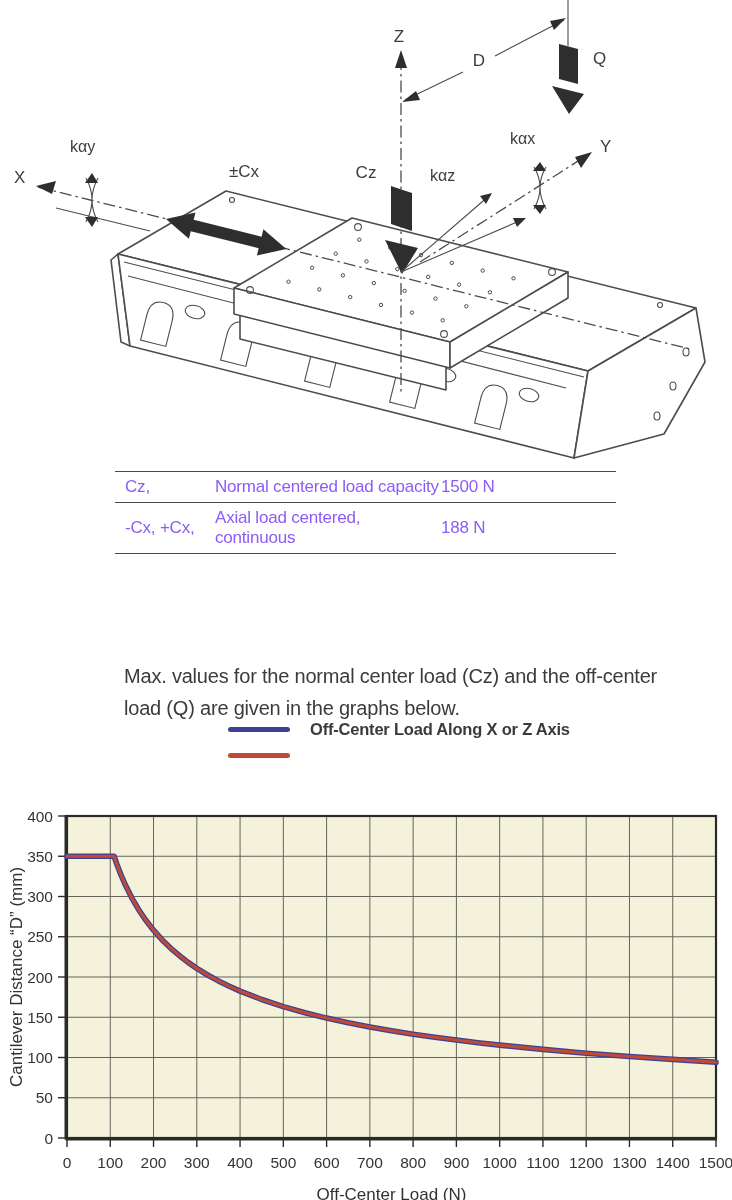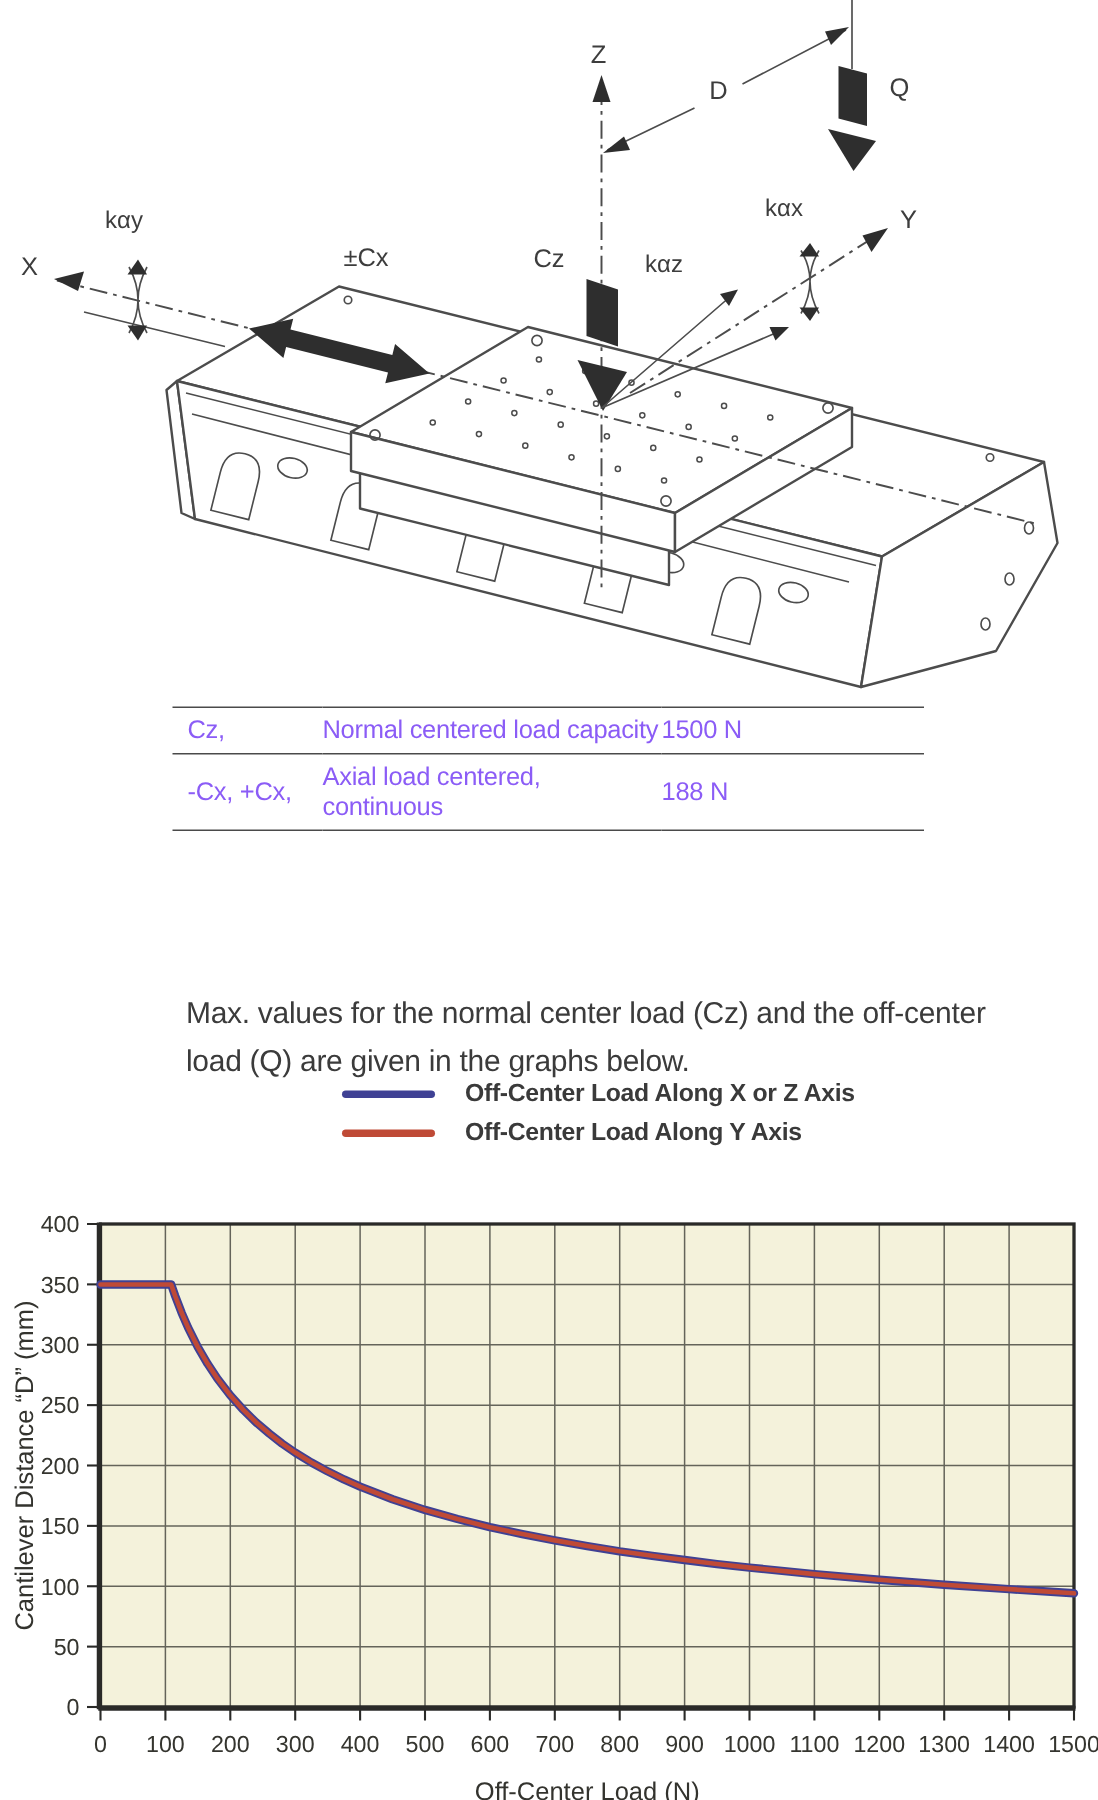--- a/index.html
+++ b/index.html
@@ -195,21 +195,20 @@
 
 <div id="note">Max. values for the normal center load (Cz) and the off-center load (Q) are given in the graphs below.</div>
 
 <div id="legend">
     <div class="legend-row">
       <span class="legend-swatch" style="background: rgb(63, 65, 148);"></span>
       <span class="legend-label">Off-Center Load Along X or Z Axis</span>
     </div>
     <div class="legend-row">
       <span class="legend-swatch" style="background: rgb(191, 74, 54);"></span>
-      <span class="legend-label">Off-Center Load Along Y Axis</span>
     </div>
   </div>
 
 <div id="chart">
   <svg id="chart-svg" viewBox="0 0 732 405" width="732" height="405">
       <rect x="67" y="21" width="649" height="322" fill="#f4f2db"></rect>
       <line x1="110.26666666666667" y1="21" x2="110.26666666666667" y2="343" stroke="#64645a" stroke-width="1"></line>
       <line x1="153.53333333333333" y1="21" x2="153.53333333333333" y2="343" stroke="#64645a" stroke-width="1"></line>
       <line x1="196.8" y1="21" x2="196.8" y2="343" stroke="#64645a" stroke-width="1"></line>
       <line x1="240.06666666666666" y1="21" x2="240.06666666666666" y2="343" stroke="#64645a" stroke-width="1"></line>

